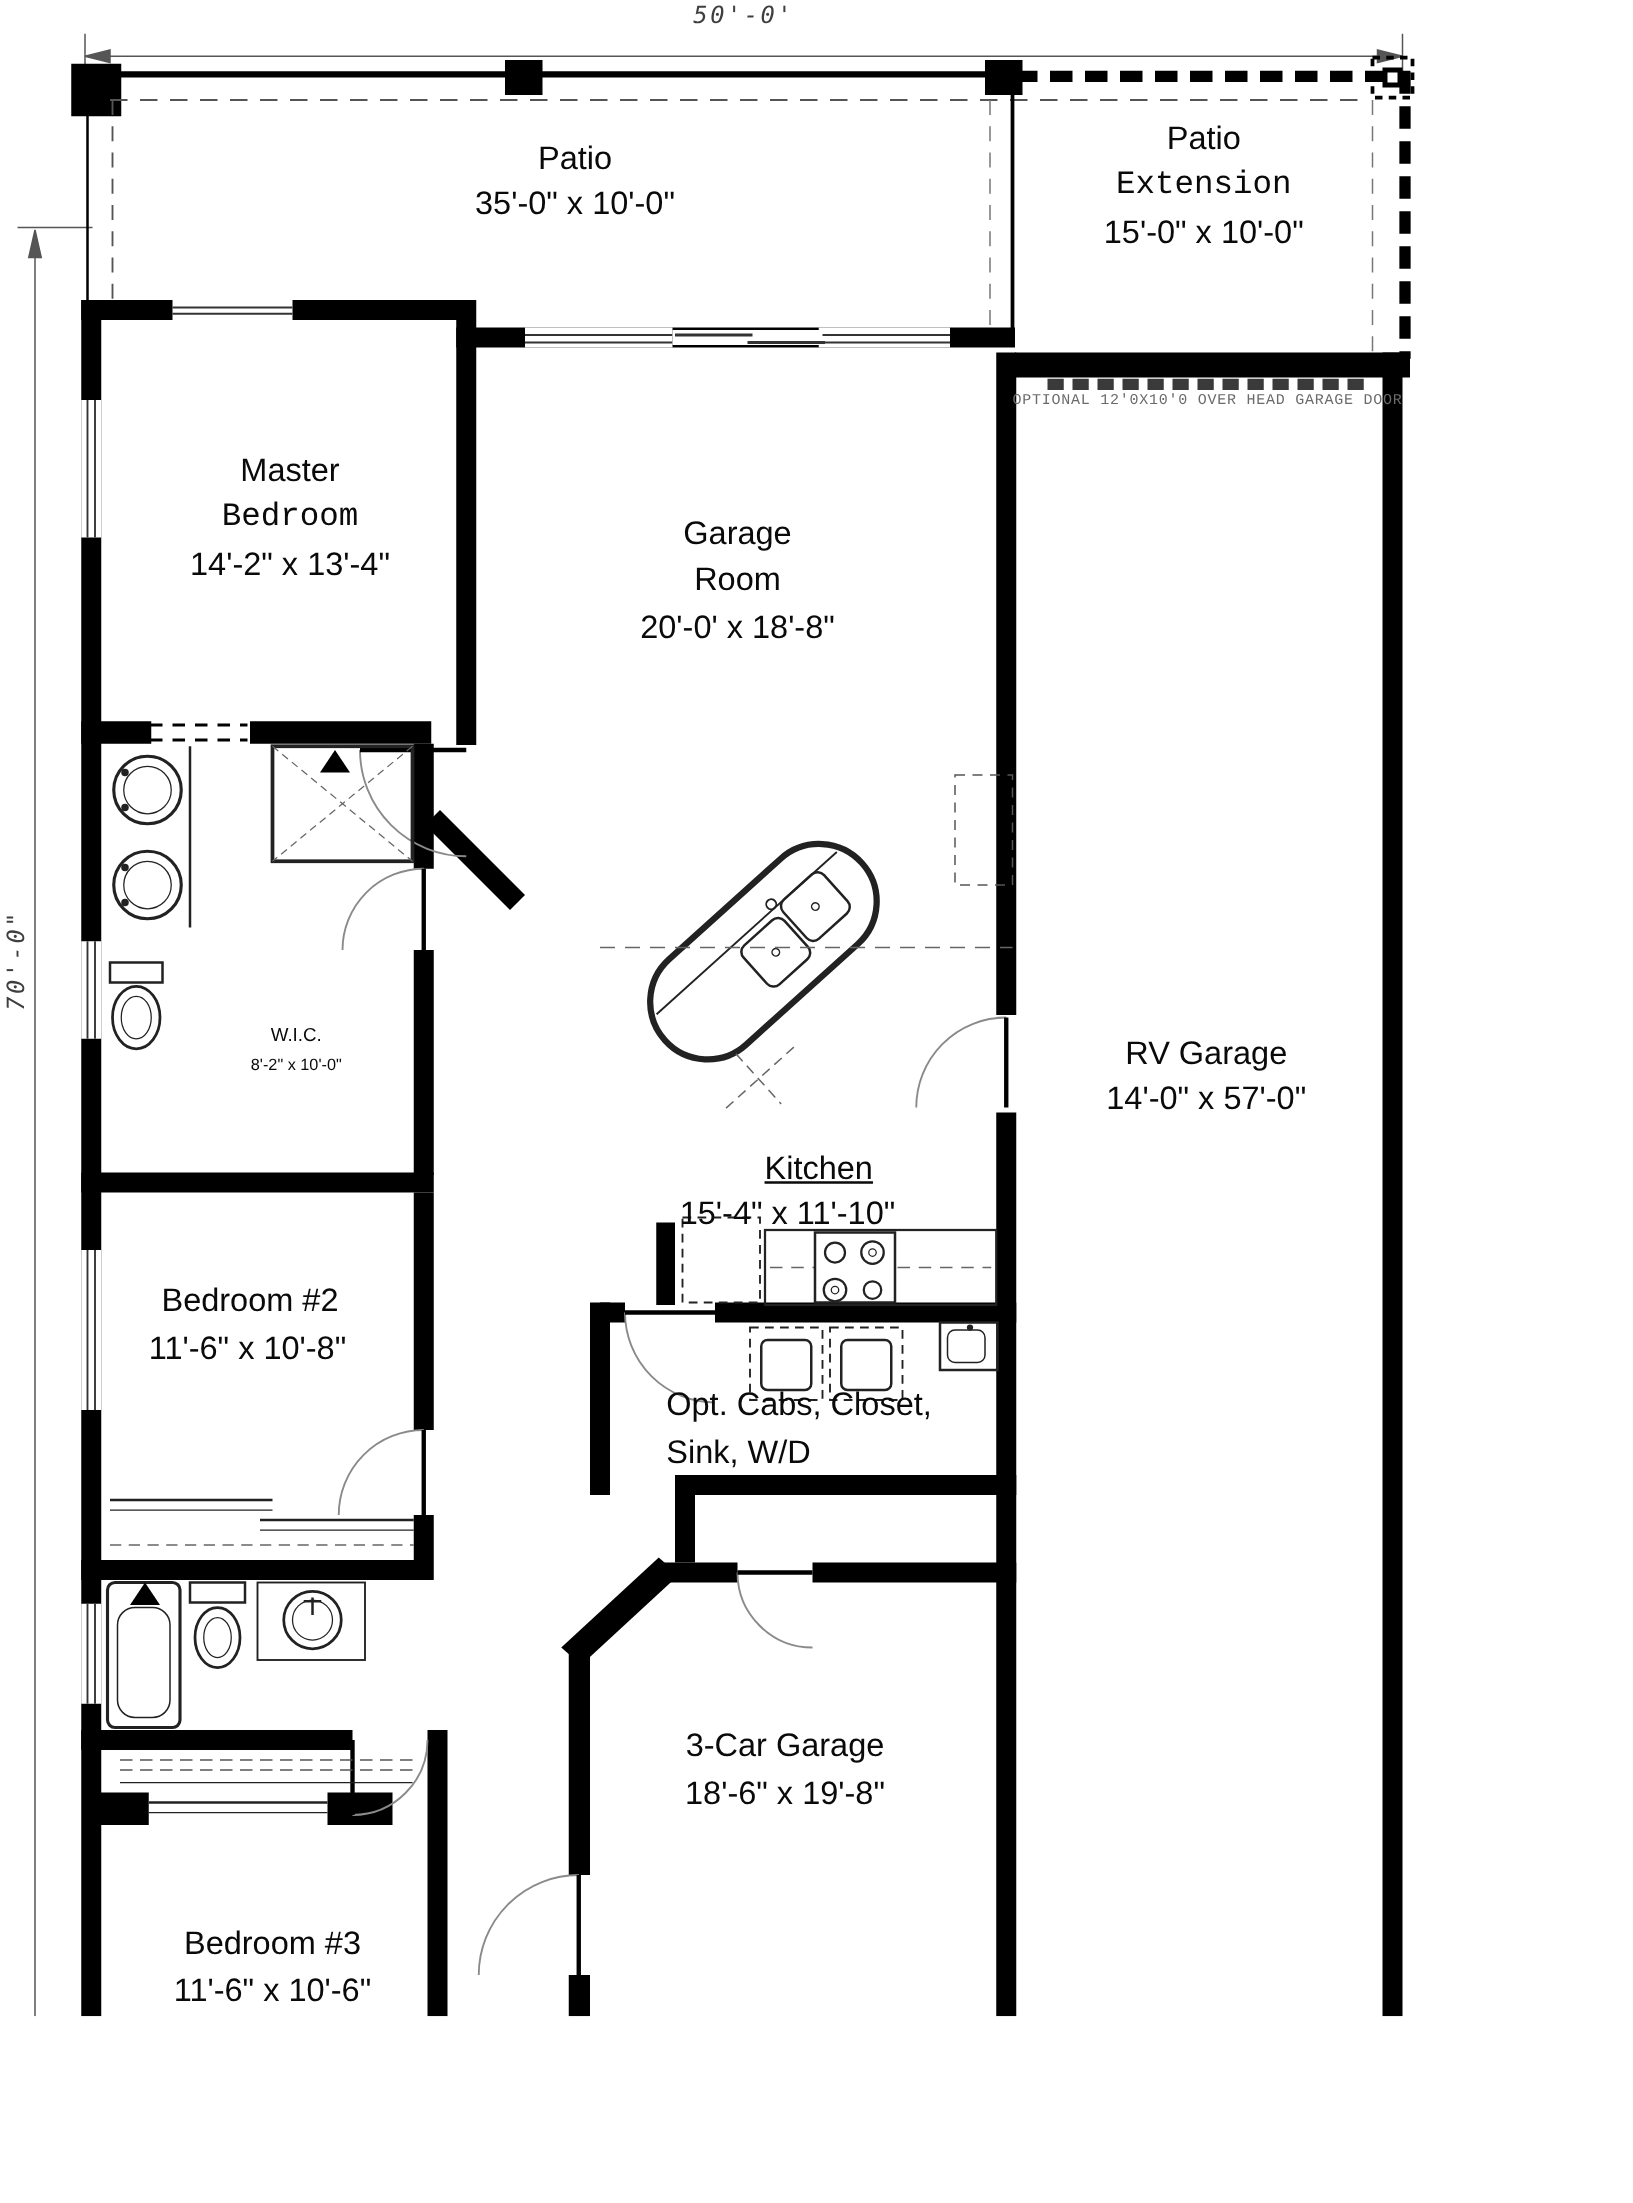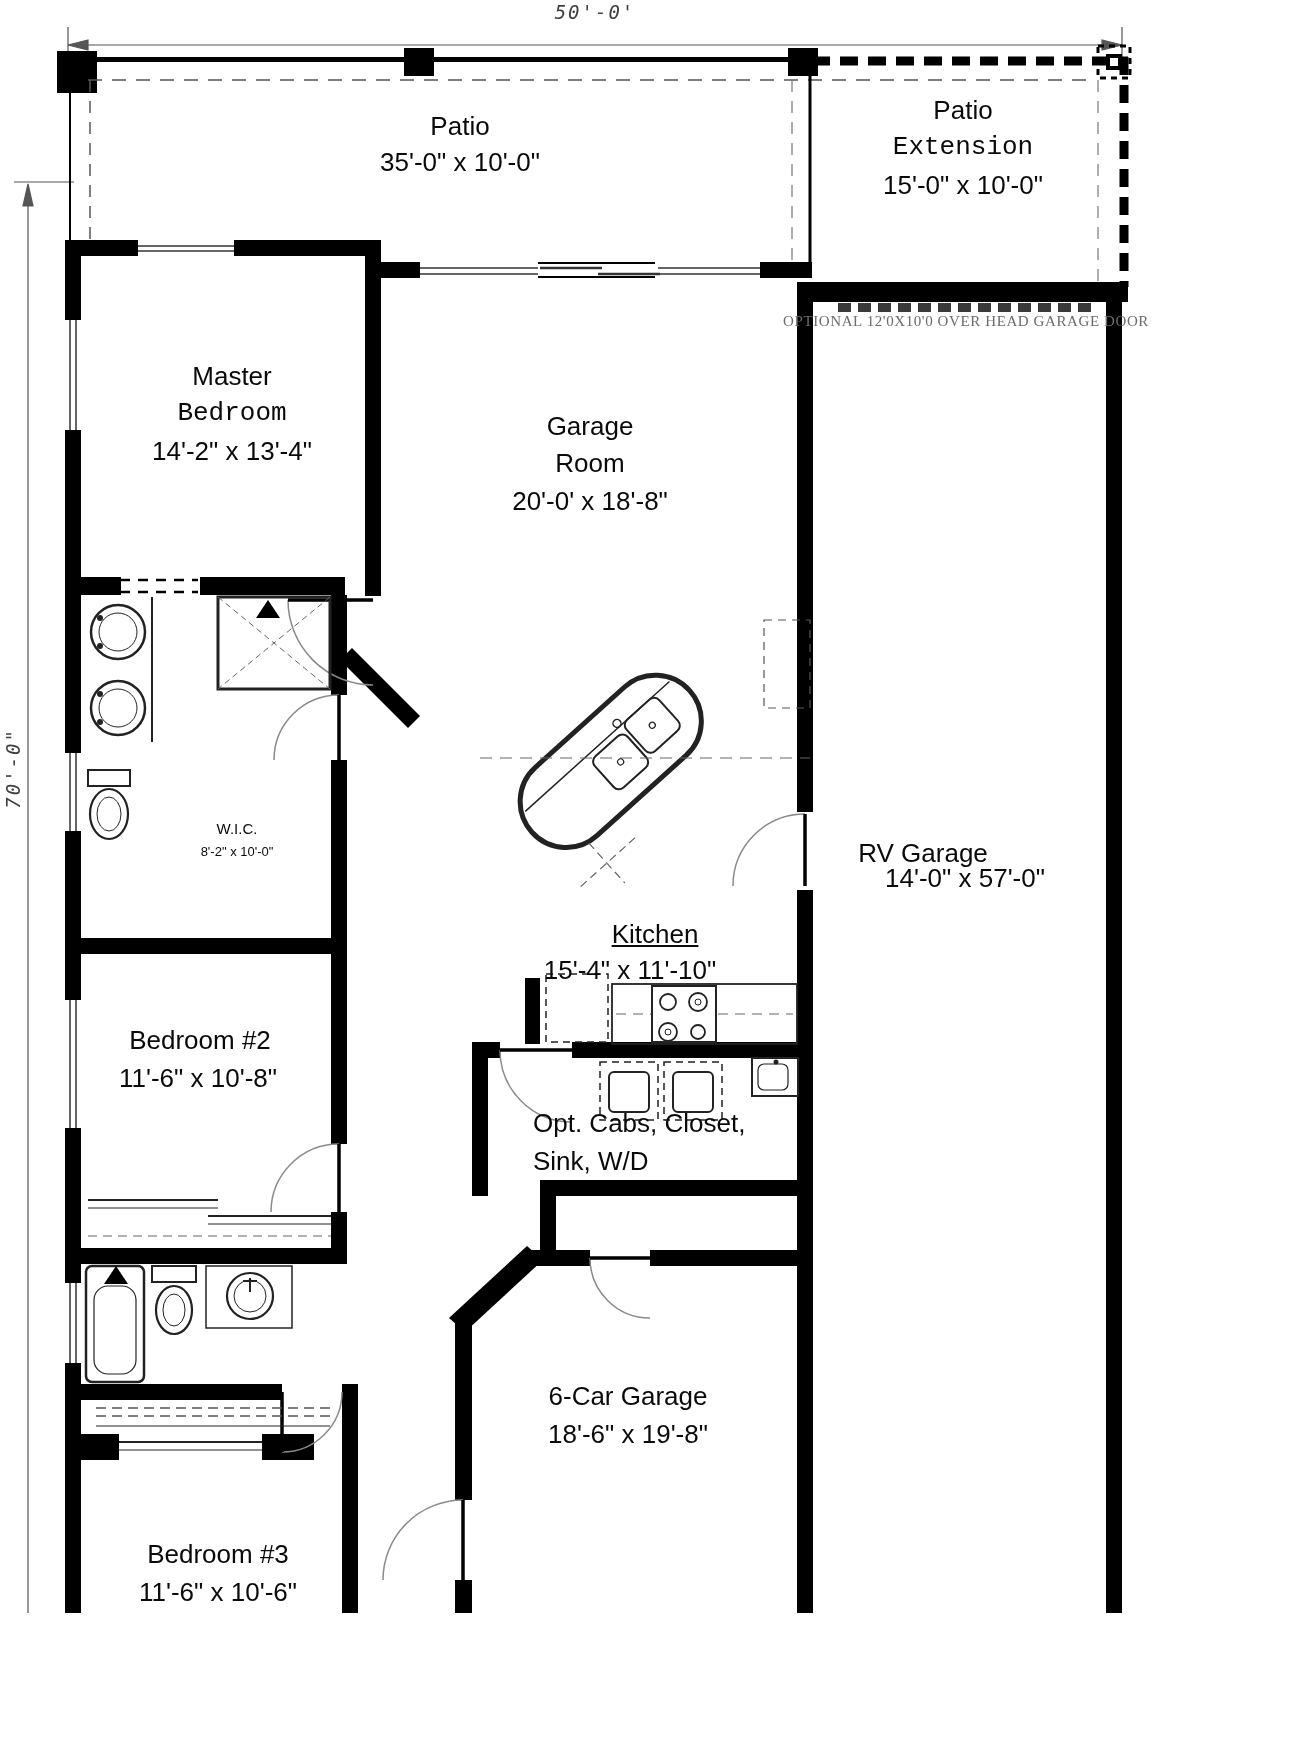--- a/index.html
+++ b/index.html
@@ -39,25 +39,25 @@
   .dim-left{
     position:absolute;
     left:2px;top:728px;
     writing-mode:vertical-rl;
     transform:rotate(180deg);
     white-space:nowrap;
   }
   .note{
     position:absolute;
     transform:translateX(-50%);
-    font-size:15px;
+    font-size:12px;
     letter-spacing:0.6px;
     color:#6b6b6b;
     white-space:nowrap;
-    font-family:Liberation Serif, serif;
+    font-family:Liberation Mono, monospace;
   }
 </style>
 </head>
 <body>
 
 <div id="plan">
 
 <svg width="1306" height="1762" viewBox="0 0 1306 1762">
 
   <g stroke="#555" stroke-width="1.2" fill="#555">
@@ -339,28 +339,28 @@
   <div class="lbl" style="left:590px;top:412px;">Garage</div>
   <div class="lbl" style="left:590px;top:449px;">Room</div>
   <div class="lbl" style="left:590px;top:487px;">20'-0' x 18'-8"</div>
 
   <div class="lbl lbl-sm" style="left:237px;top:820px;">W.I.C.</div>
   <div class="lbl lbl-xs" style="left:237px;top:845px;">8'-2" x 10'-0"</div>
 
   <div class="lbl" style="left:655px;top:920px;text-decoration:underline;">Kitchen</div>
   <div class="lbl" style="left:630px;top:956px;">15'-4" x 11'-10"</div>
 
-  <div class="lbl" style="left:923px;top:828px;margin-top:11px;">RV Garage</div>
+  <div class="lbl" style="left:965px;top:828px;">RV Garage</div>
   <div class="lbl" style="left:965px;top:864px;">14'-0" x 57'-0"</div>
 
   <div class="lbl" style="left:200px;top:1026px;">Bedroom #2</div>
   <div class="lbl" style="left:198px;top:1064px;">11'-6" x 10'-8"</div>
 
   <div class="lbl-left" style="left:533px;top:1108px;">Opt. Cabs, Closet,</div>
   <div class="lbl-left" style="left:533px;top:1146px;">Sink, W/D</div>
 
-  <div class="lbl" style="left:628px;top:1382px;">6-Car Garage</div>
+  <div class="lbl" style="left:628px;top:1382px;">3-Car Garage</div>
   <div class="lbl" style="left:628px;top:1420px;">18'-6" x 19'-8"</div>
 
   <div class="lbl" style="left:218px;top:1540px;">Bedroom #3</div>
   <div class="lbl" style="left:218px;top:1578px;">11'-6" x 10'-6"</div>
 
 </div>
 
 </body></html>

